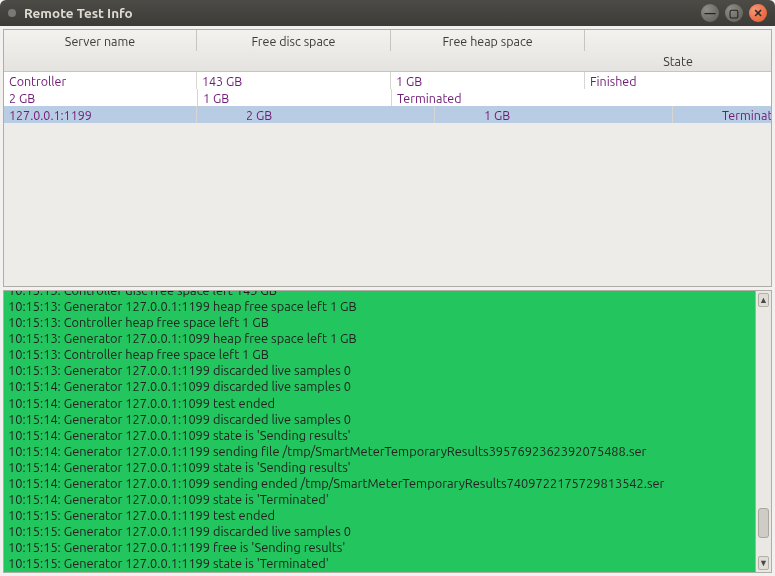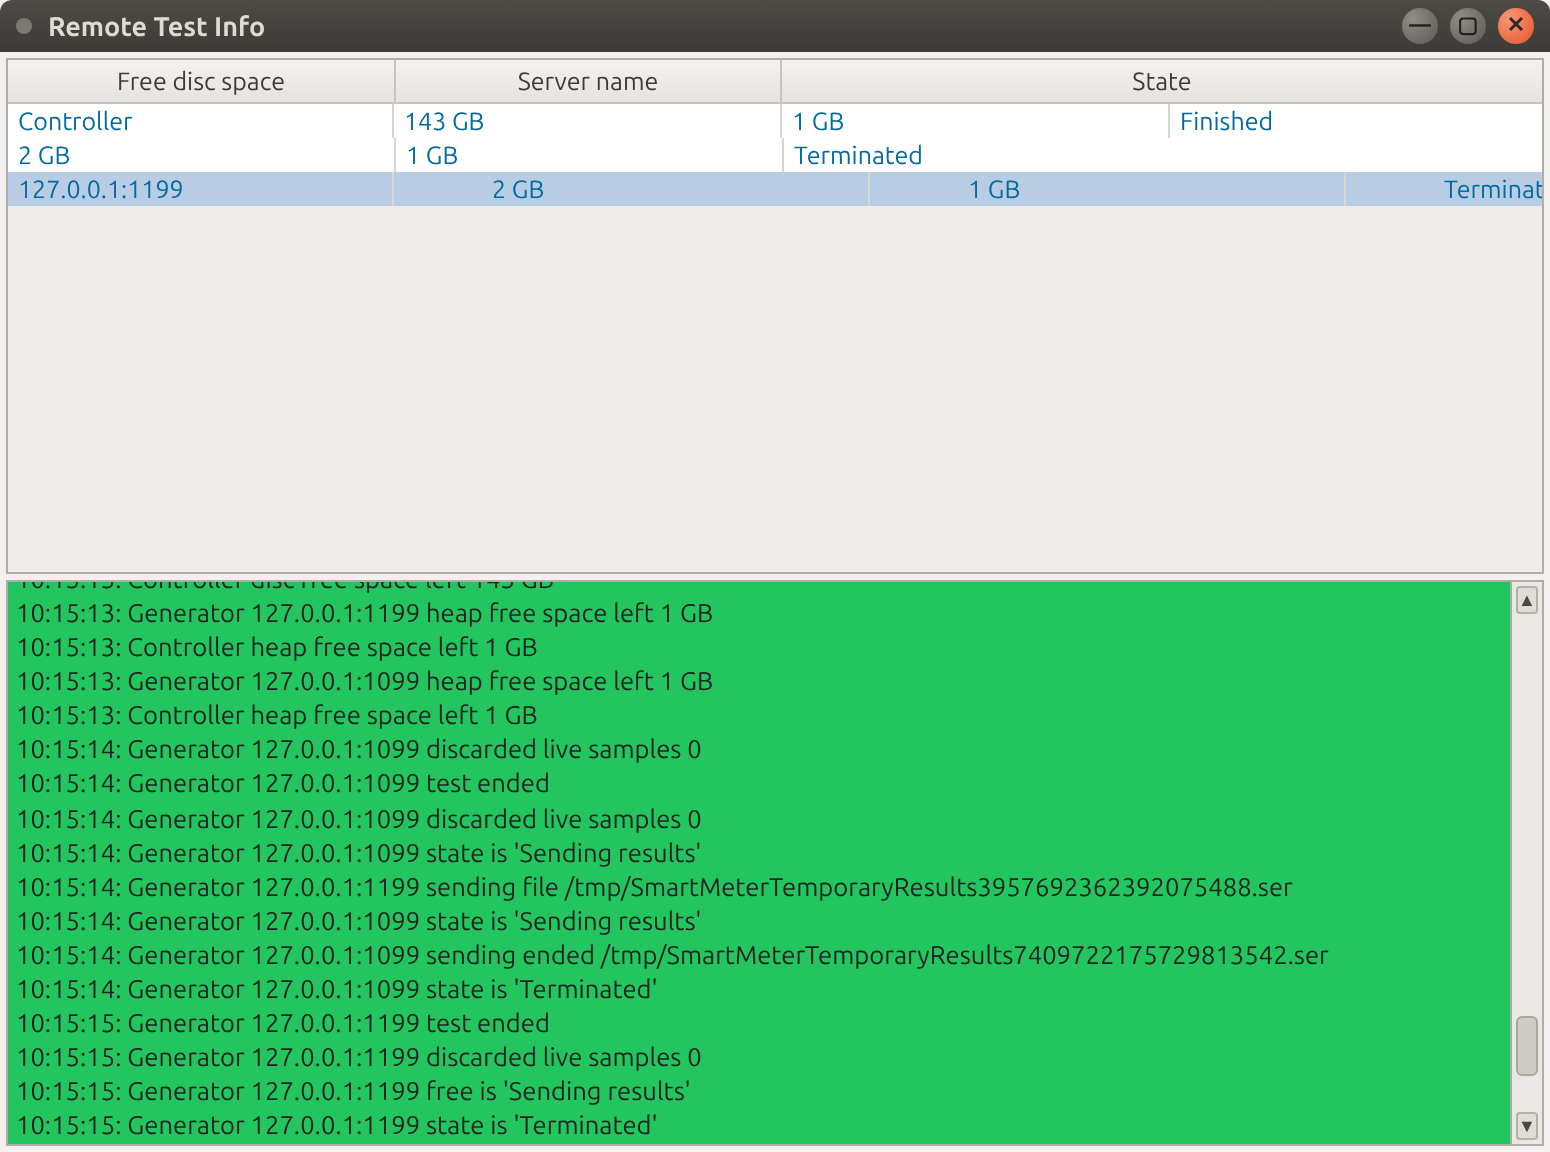--- a/index.html
+++ b/index.html
@@ -28,29 +28,29 @@
     height: 258px;
     background: #eeece9;
     border: 1px solid #b0ada6;
     display:flex; flex-direction:column;
   }
   .thead { display:flex; background: linear-gradient(to bottom,#f4f2ef,#e5e3df); border-bottom:1px solid #c8c5bf; flex:none; }
   .th {
     padding: 2px 6px; font-size:12.5px; text-align:center; color:#3c3b37;
     border-right:1px solid #c8c5bf; height:21px; display:flex; align-items:center; justify-content:center;
   }
-  .th:last-child { border-right:none; }
+  .th:last-child { border-right:none;margin-top:20px; }
   .col0 { width: 193px; }
   .col1 { width: 194px; }
   .col2 { width: 194px; }
   .col3 { flex: 1; }
   .tbody { flex:1; overflow:hidden; background:#eeece9; }
   .tr { display:flex; height:17px; background:#fff; }
   .tr.sel { background:#b8cde4;gap:44px; }
-  .td { padding: 0 5px; font-size:12.5px; color:#0369a1; border-right:1px solid #d8d6d1; display:flex; align-items:center; height:17px; overflow:hidden; white-space:nowrap; }
+  .td { padding: 0 5px; font-size:12.5px; color:#701a75; border-right:1px solid #d8d6d1; display:flex; align-items:center; height:17px; overflow:hidden; white-space:nowrap; }
   .td:last-child { border-right:none; }
 
   .log-wrap { flex:1; display:flex; min-height:0; }
   .log-pane {
     flex:1; background:#22c55e; border:1px solid #b0ada6;
     overflow: hidden; padding: 0 4px;
     display:flex; flex-direction:column; justify-content:space-between;
   }
   .log-line { font-size:12.8px; color:#232323; white-space:nowrap; line-height:15.6px; }
   .log-line.cut { margin-top:-8px; }
@@ -76,22 +76,23 @@
     <div class="win-btn close">
         <span>✕</span>
       </div>
   </div>
 </div>
 
 <div class="content">
 
   <div class="table-pane">
     <div class="thead">
+      <div class="th col0">Server name</div>
       <div class="th col1">Free disc space</div>
-      <div class="th col0">Server name</div>
+      <div class="th col2">Free heap space</div>
       <div class="th col3">State</div>
     </div>
     <div class="tbody" id="tbody">
         <div class="tr">
           <div class="td col0">Controller</div>
           <div class="td col1">143 GB</div>
           <div class="td col2">1 GB</div>
           <div class="td col3">Finished</div>
         </div>
         <div class="tr">
@@ -108,20 +109,21 @@
       </div>
   </div>
 
   <div class="log-wrap">
     <div class="log-pane" id="logpane">
         <div class="log-line cut">10:15:13: Controller disc free space left 143 GB</div>
         <div class="log-line">10:15:13: Generator 127.0.0.1:1199 heap free space left 1 GB</div>
         <div class="log-line">10:15:13: Controller heap free space left 1 GB</div>
         <div class="log-line">10:15:13: Generator 127.0.0.1:1099 heap free space left 1 GB</div>
         <div class="log-line">10:15:13: Controller heap free space left 1 GB</div>
+        <div class="log-line">10:15:13: Generator 127.0.0.1:1199 discarded live samples 0</div>
         <div class="log-line">10:15:14: Generator 127.0.0.1:1099 discarded live samples 0</div>
         <div class="log-line">10:15:14: Generator 127.0.0.1:1099 test ended</div>
         <div class="log-line">10:15:14: Generator 127.0.0.1:1099 discarded live samples 0</div>
         <div class="log-line">10:15:14: Generator 127.0.0.1:1099 state is 'Sending results'</div>
         <div class="log-line">10:15:14: Generator 127.0.0.1:1199 sending file /tmp/SmartMeterTemporaryResults3957692362392075488.ser</div>
         <div class="log-line">10:15:14: Generator 127.0.0.1:1099 state is 'Sending results'</div>
         <div class="log-line">10:15:14: Generator 127.0.0.1:1099 sending ended /tmp/SmartMeterTemporaryResults7409722175729813542.ser</div>
         <div class="log-line">10:15:14: Generator 127.0.0.1:1099 state is 'Terminated'</div>
         <div class="log-line">10:15:15: Generator 127.0.0.1:1199 test ended</div>
         <div class="log-line">10:15:15: Generator 127.0.0.1:1199 discarded live samples 0</div>

